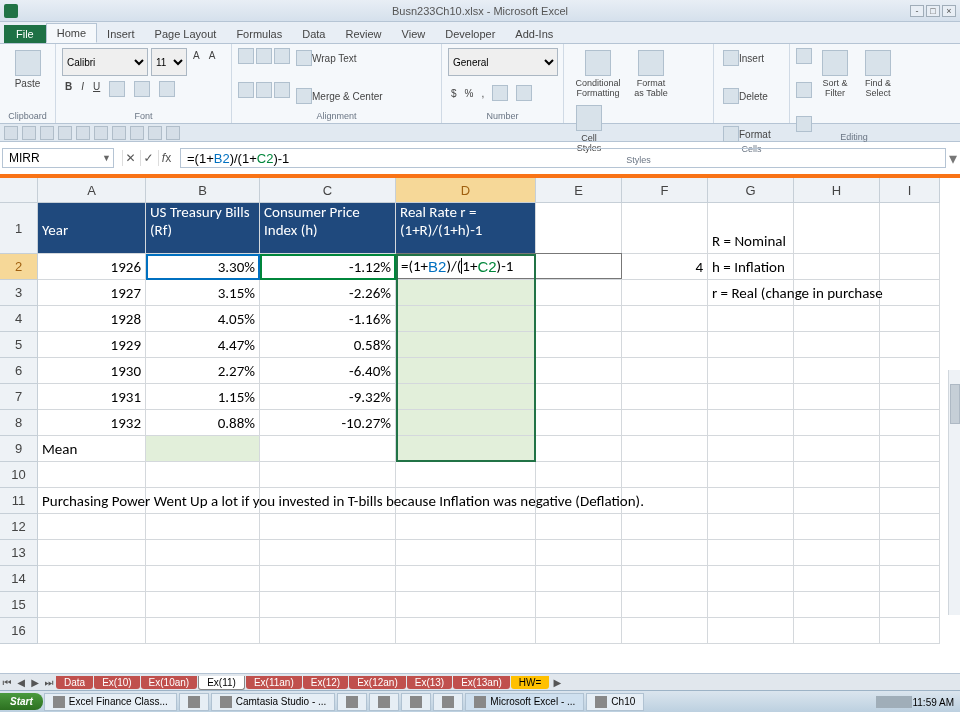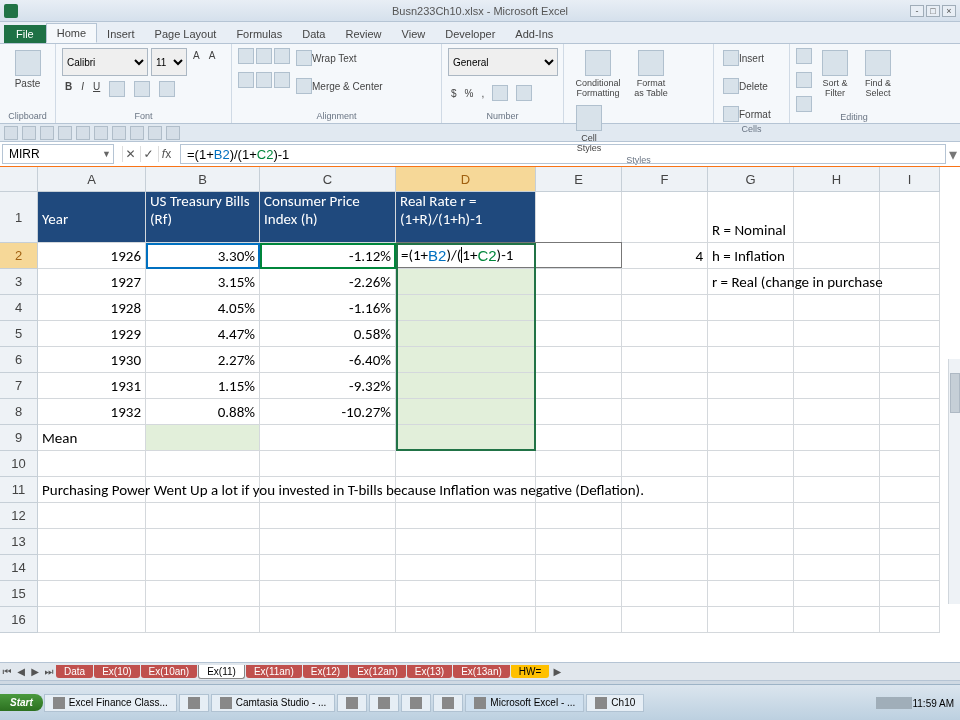--- a/index.html
+++ b/index.html
@@ -21,28 +21,28 @@
 
 .ribbon { height: 80px; background: #f5f8fb; border-bottom: 1px solid #b5c4d4; display: flex; }
 .ribbon-group { border-right: 1px solid #d0dae5; padding: 4px 6px 2px 6px; display: flex; flex-direction: column; justify-content: space-between; }
 .ribbon-group .group-label { font-size: 9px; color: #6a7584; text-align: center; }
 .ribbon-group .controls { display: flex; gap: 3px; align-items: flex-start; flex-wrap: wrap; }
 .rbtn { background: transparent; border: none; font-size: 10px; color: #444; padding: 2px 3px; cursor: pointer; display: flex; align-items: center; }
 .rbtn.big { flex-direction: column; font-size: 10px; padding: 2px 4px; gap: 2px; }
 .ricon { width: 16px; height: 16px; display: inline-block; background: #d8e2ea; border: 1px solid #b0c0ce; }
 .ricon.big { width: 26px; height: 26px; }
 .font-select { font-size: 10px; height: 28px; border: 1px solid #abb7c3; }
-.ribbon-col { display: flex; flex-direction: column; gap: 8px; }
+.ribbon-col { display: flex; flex-direction: column; gap: 18px; }
 
 
 .qat { height: 18px; background: #e1e9f1; border-bottom: 1px solid #b5c4d4; display: flex; align-items: center; padding: 0 4px; gap: 4px; }
 .qat span { width: 14px; height: 14px; background: #d5dee7; border: 1px solid #b0bdc9; }
 
 
-.formula-bar { height: 25px; display: flex; align-items: center; border-bottom: 1px solid #f97316; background: #fff; }
+.formula-bar { height: 36px; display: flex; align-items: center; border-bottom: 4px solid #f97316; background: #fff; }
 .name-box { width: 112px; height: 20px; border: 1px solid #b5c4d4; margin: 0 2px; display: flex; align-items: center; padding: 0 6px; font-size: 12px; position: relative; }
 .name-box .dd { position: absolute; right: 2px; font-size: 9px; color: #666; }
 .fb-btns { display: flex; gap: 2px; padding: 0 6px; }
 .fb-btns span { width: 16px; height: 16px; display: flex; align-items: center; justify-content: center; font-size: 12px; color: #555; border-left: 1px solid #ddd; cursor: pointer; }
 .fb-input { flex: 1; height: 20px; border: 1px solid #b5c4d4; padding: 0 6px; font-size: 13px; display: flex; align-items: center; font-family: Calibri, sans-serif; }
 .fb-input .tok-blue { color: #0070c0; }
 .fb-input .tok-green { color: #00863b; }
 
 
 .sheet-wrap { position: relative; height: 495px; overflow: hidden; }
@@ -73,21 +73,21 @@
 .stab.active { background: #fff; color: #000; border: 1px solid #888; border-top: none; }
 
 
 .statusbar { height: 18px; background: #cfd9e3; border-top: 1px solid #b5c4d4; display: flex; align-items: center; justify-content: space-between; padding: 0 6px; font-size: 10px; color: #444; }
 .statusbar .views { display: flex; gap: 2px; }
 .statusbar .views span { width: 16px; height: 12px; background: #e6ecf2; border: 1px solid #aeb9c4; }
 .zoom-slider { width: 80px; height: 4px; background: #aeb9c4; position: relative; }
 .zoom-slider::after { content: ''; position: absolute; left: 38px; top: -3px; width: 6px; height: 10px; background: #8a97a3; }
 
 
-.taskbar { position: absolute; bottom: 0; left: 0; right: 0; height: 36px; background: linear-gradient(#dbe5ee,#bcd0e0); border-top: 1px solid #9db3c6; display: flex; align-items: center; font-size: 10px; }
+.taskbar { position: absolute; bottom: 8px; left: 0; right: 0; height: 22px; background: linear-gradient(#dbe5ee,#bcd0e0); border-top: 1px solid #9db3c6; display: flex; align-items: center; font-size: 10px; }
 .start { background: linear-gradient(#4a9a3e,#2c7020); color: #fff; padding: 3px 10px; font-style: italic; font-weight: bold; border-radius: 0 8px 8px 0; }
 .task { padding: 2px 8px; margin: 0 1px; background: #e6eef5; border: 1px solid #b0c2d2; display: flex; align-items: center; gap: 4px; }
 .task.active { background: #cfe0ef; }
 .task .ticon { width: 12px; height: 12px; background: #888; }
 .tray { margin-left: auto; display: flex; align-items: flex-end; gap: 0; padding: 0 6px; }
 .tray .ticon { width: 12px; height: 12px; background: #a0aeb9; }
 
 .vscroll { position: absolute; right: 0; top: 192px; width: 12px; bottom: 58px; background: #eef2f6; border-left: 1px solid #d0d6dc; }
 .vscroll .thumb { width: 10px; height: 40px; background: #c6cfd7; margin: 14px auto 0; border: 1px solid #aeb9c4; }
 </style>

